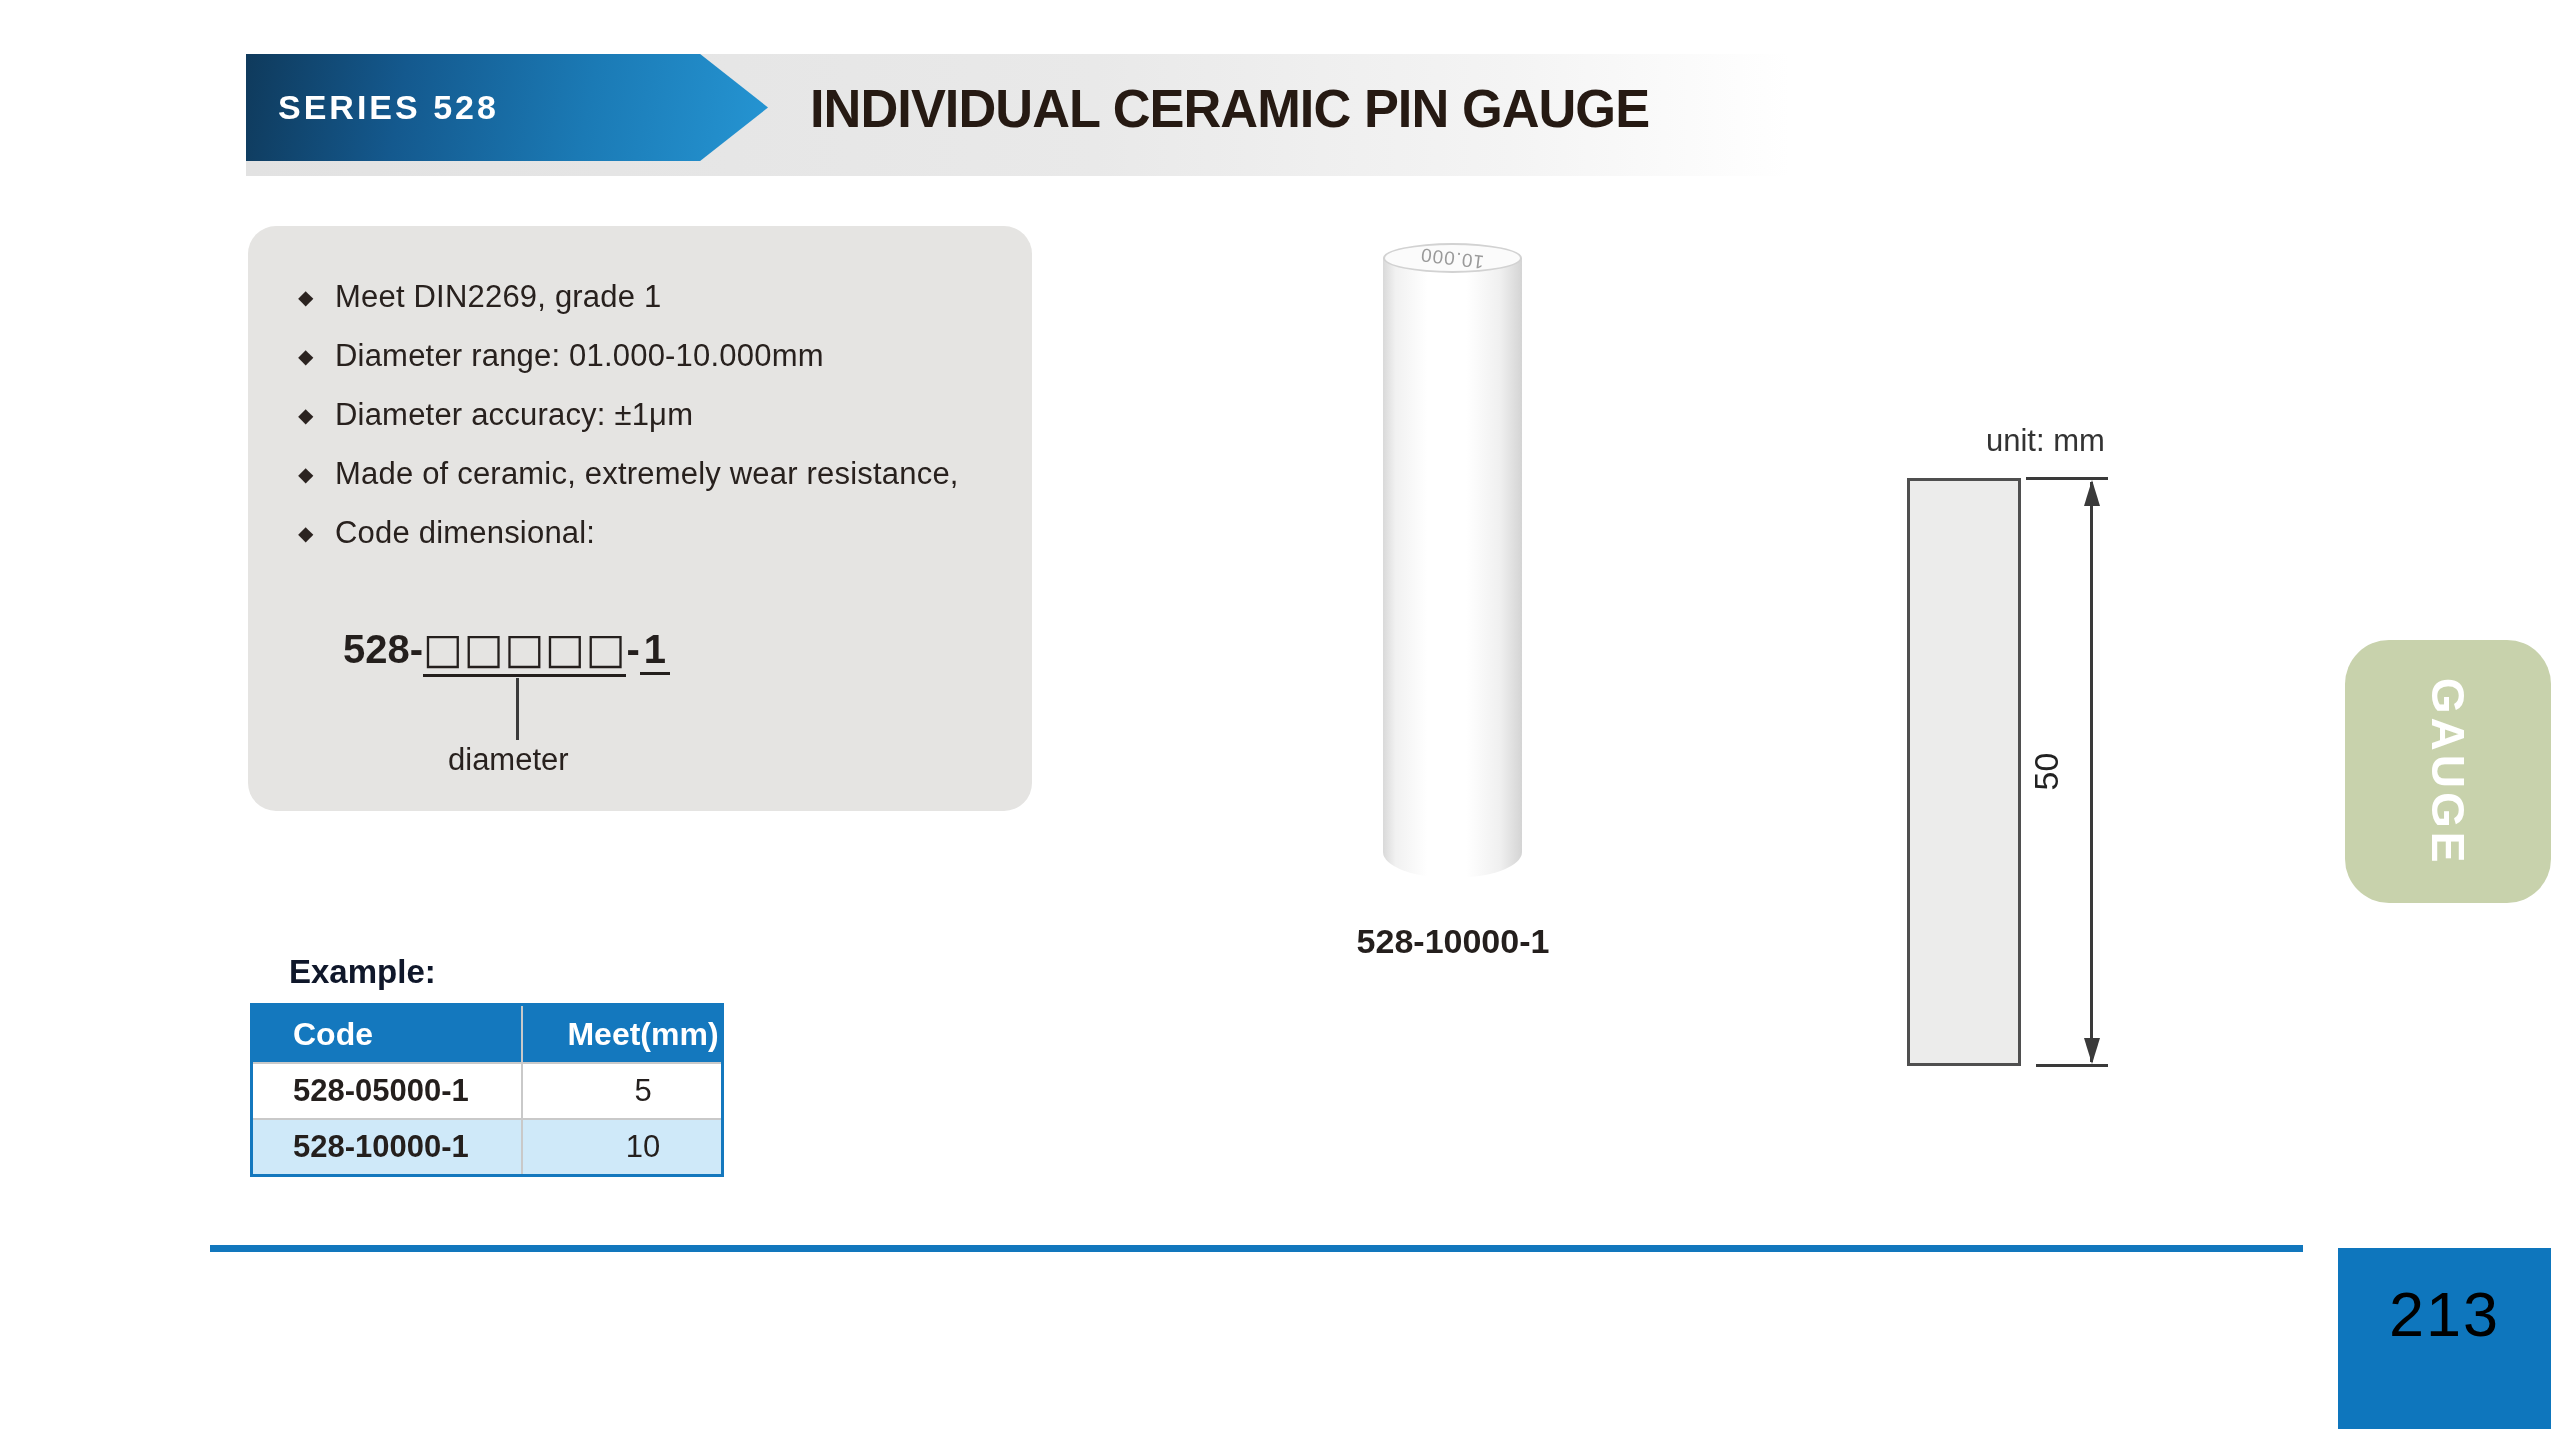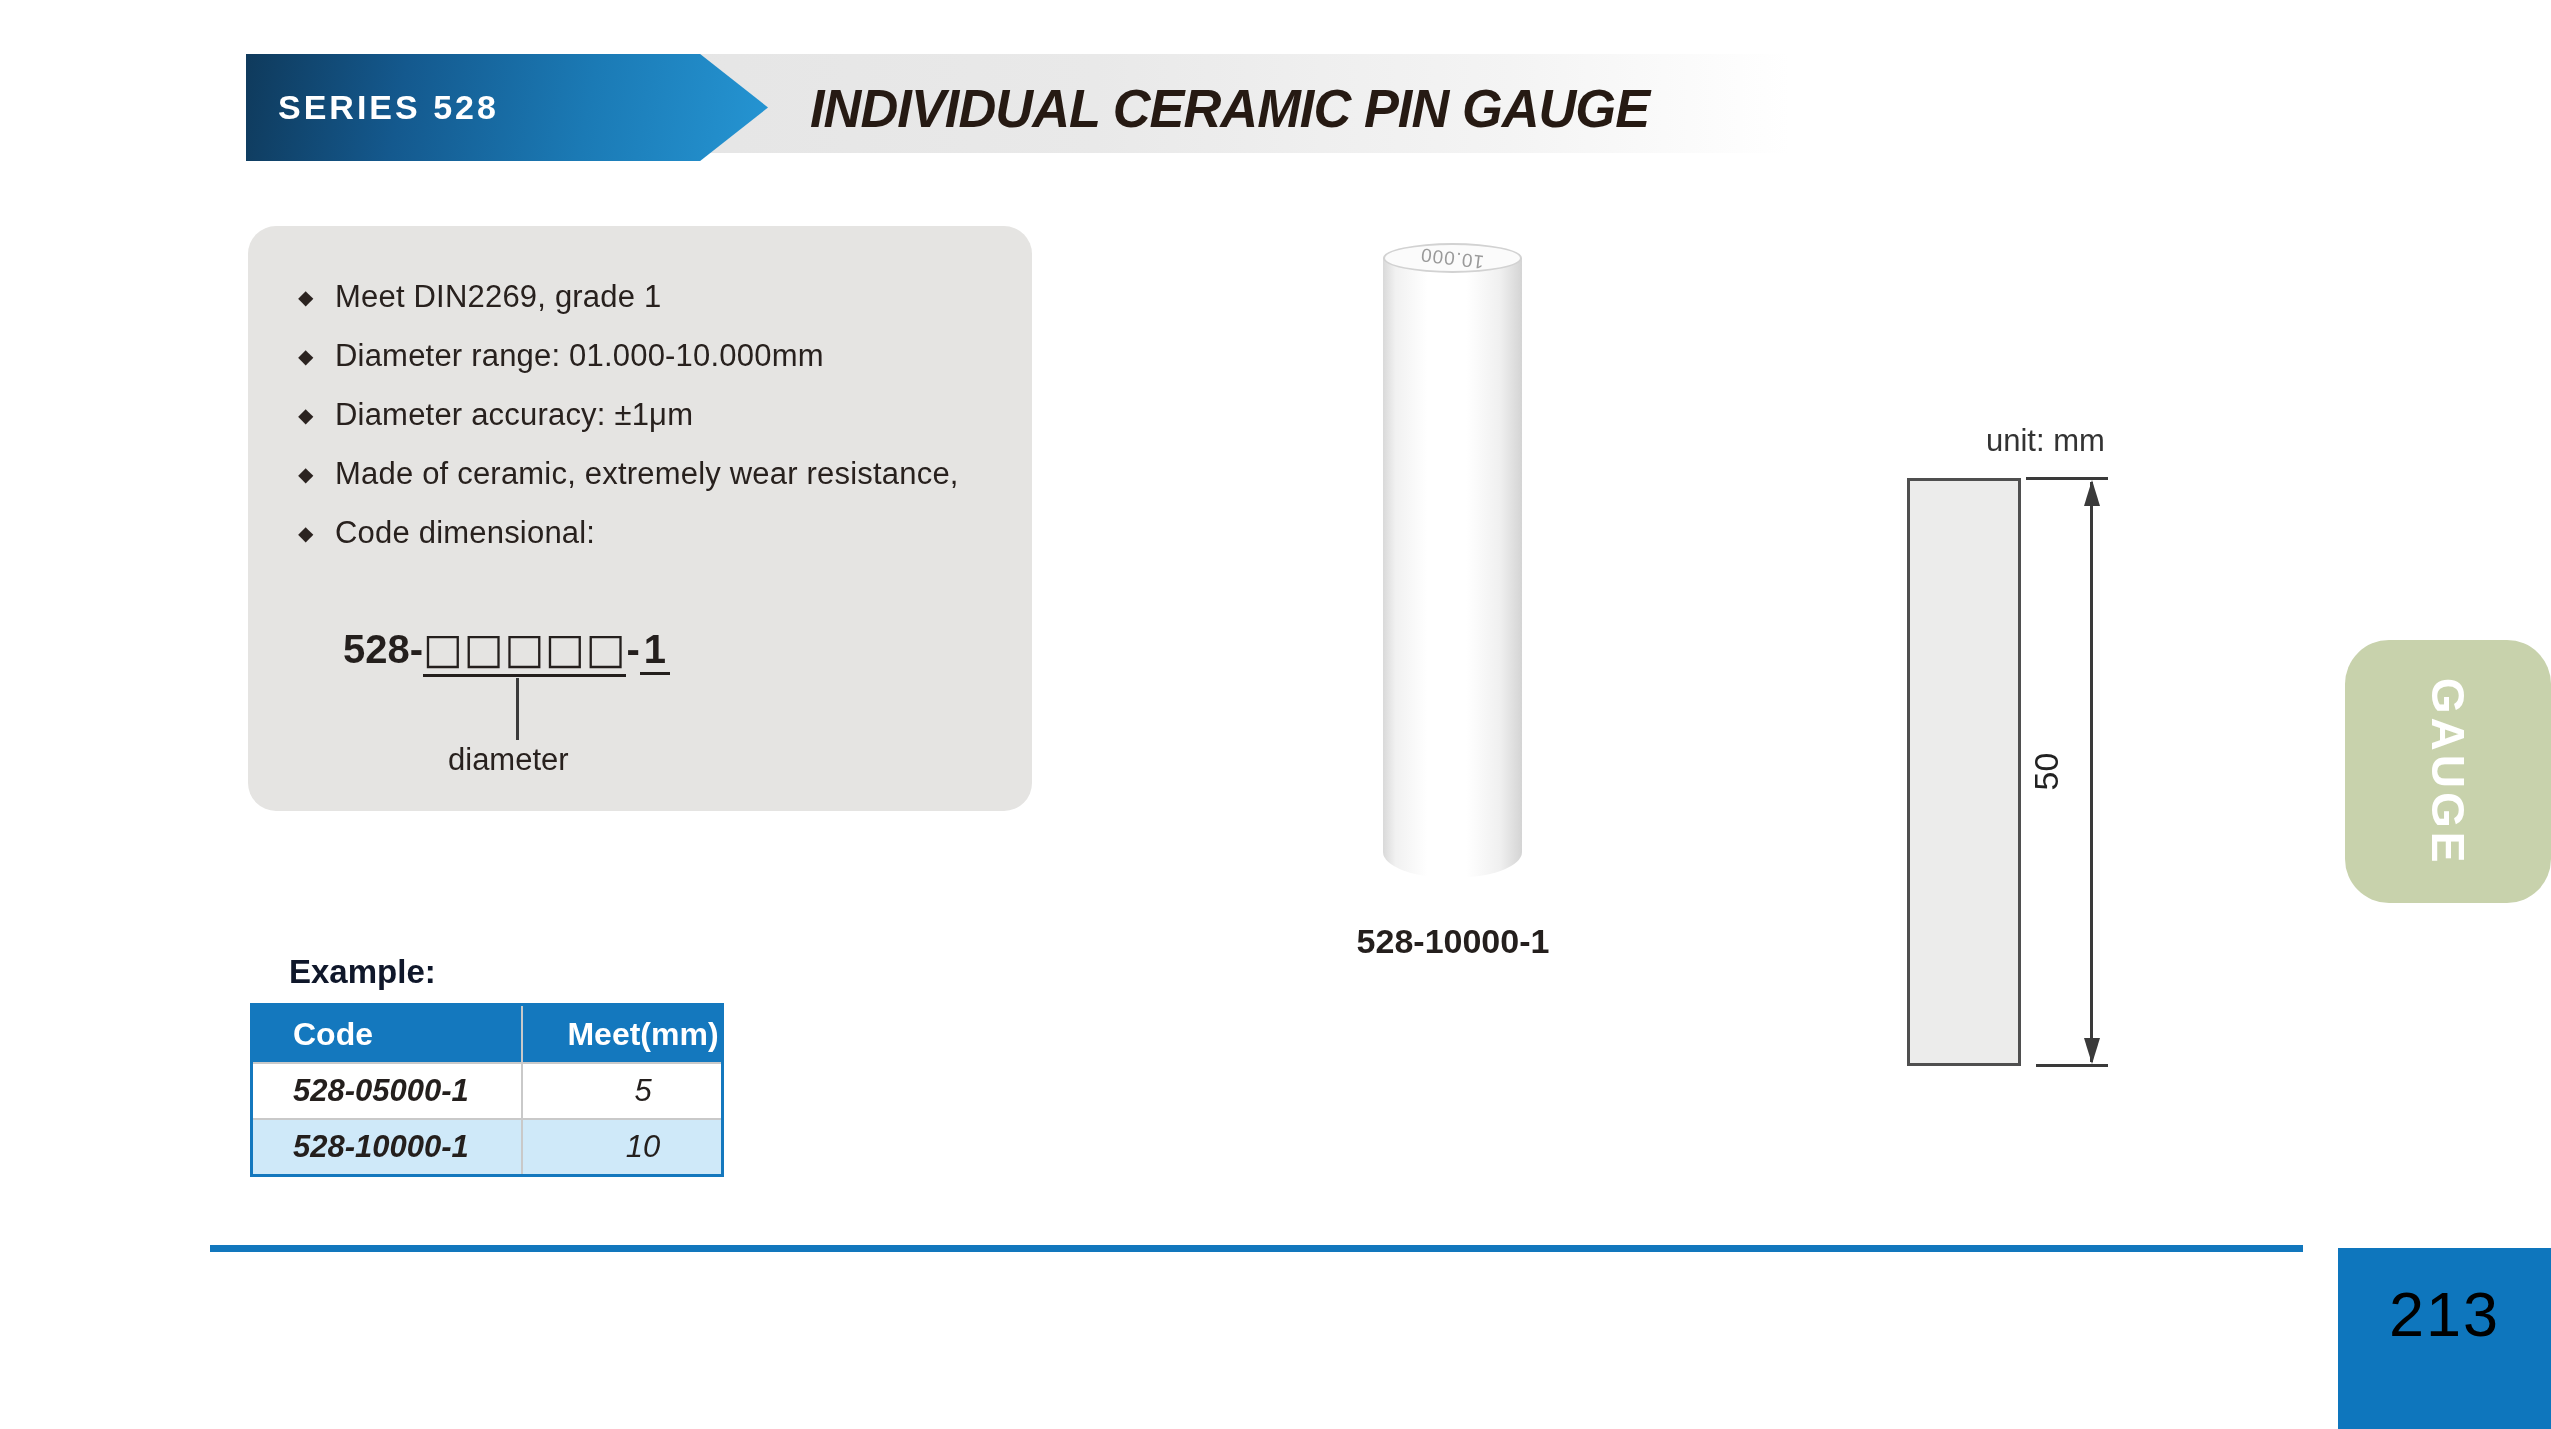--- a/index.html
+++ b/index.html
@@ -2,23 +2,22 @@
 <html><head>
 <meta charset="utf-8">
 <style>
   * { margin:0; padding:0; box-sizing:border-box; }
   html,body { background:#ffffff; }
   body { font-family:"Liberation Sans","DejaVu Sans",sans-serif; }
   #canvas { position:relative; width:2551px; height:1429px; background:#ffffff; overflow:hidden; }
 
   
   .header-strip {
-    position:absolute; left:246px; top:54px; width:1544px; height:99px;
+    position:absolute; left:246px; top:54px; width:1544px; height:122px;
     background:linear-gradient(90deg,#e2e2e2 0%,#e9e9e9 55%,#f4f4f4 82%,#ffffff 100%);
-    font-style:italic;
   }
   .header-title {
     position:absolute; left:564px; top:0; height:107px; display:flex; align-items:center;
     font-size:54px; font-weight:bold; letter-spacing:-1px; color:#261a13; white-space:nowrap;
     transform:scaleX(0.97); transform-origin:left center;
   }
   .series-banner {
     position:absolute; left:246px; top:54px; width:522px; height:107px;
     background:linear-gradient(100deg,#0f3a5c 0%,#14598e 30%,#1b7ab5 65%,#2595d3 100%);
     clip-path:polygon(0 0, 87% 0, 100% 50%, 87% 100%, 0 100%);
@@ -43,21 +42,21 @@
     border-bottom:3px solid #241f1d; padding-bottom:1px; }
   .code-suffix { border-bottom:3px solid #241f1d; padding:0 4px 1px 4px; }
   .code-connector { position:absolute; left:268px; top:452px; width:3px; height:62px; background:#3a3a3a; }
   .code-callout { position:absolute; left:200px; top:516px; font-size:31px; color:#28211e; }
 
   
   .example-heading { position:absolute; left:289px; top:953px; font-size:33px; font-weight:bold; color:#0f172a; }
   .example-table { position:absolute; left:250px; top:1003px; width:474px; border:3px solid #1478be; background:#ffffff; }
   .t-row { display:flex; height:56px;gap:42px; }
   .t-row.t-header { background:#1478be; color:#ffffff; }
-  .t-row + .t-row { border-top:2px solid #c9c9c9;font-style:italic; }
+  .t-row + .t-row { border-top:2px solid #c9c9c9; }
   .t-c1 { width:270px; flex:0 0 270px; border-right:2px solid #c9c9c9; display:flex; align-items:center; padding-left:40px; }
   .t-c2 { flex:1; display:flex; align-items:center; justify-content:center; }
   .t-header .t-c1, .t-header .t-c2 { font-size:32px; font-weight:bold; }
   .t-body .t-c1 { font-size:31px; font-weight:bold; color:#241f1d; }
   .t-body .t-c2 { font-size:31px; color:#241f1d; }
   .t-row.row-alt { background:#cfe9f9; }
 
   
   .pin-top {
     position:absolute; left:1383px; top:243px; width:139px; height:30px;

